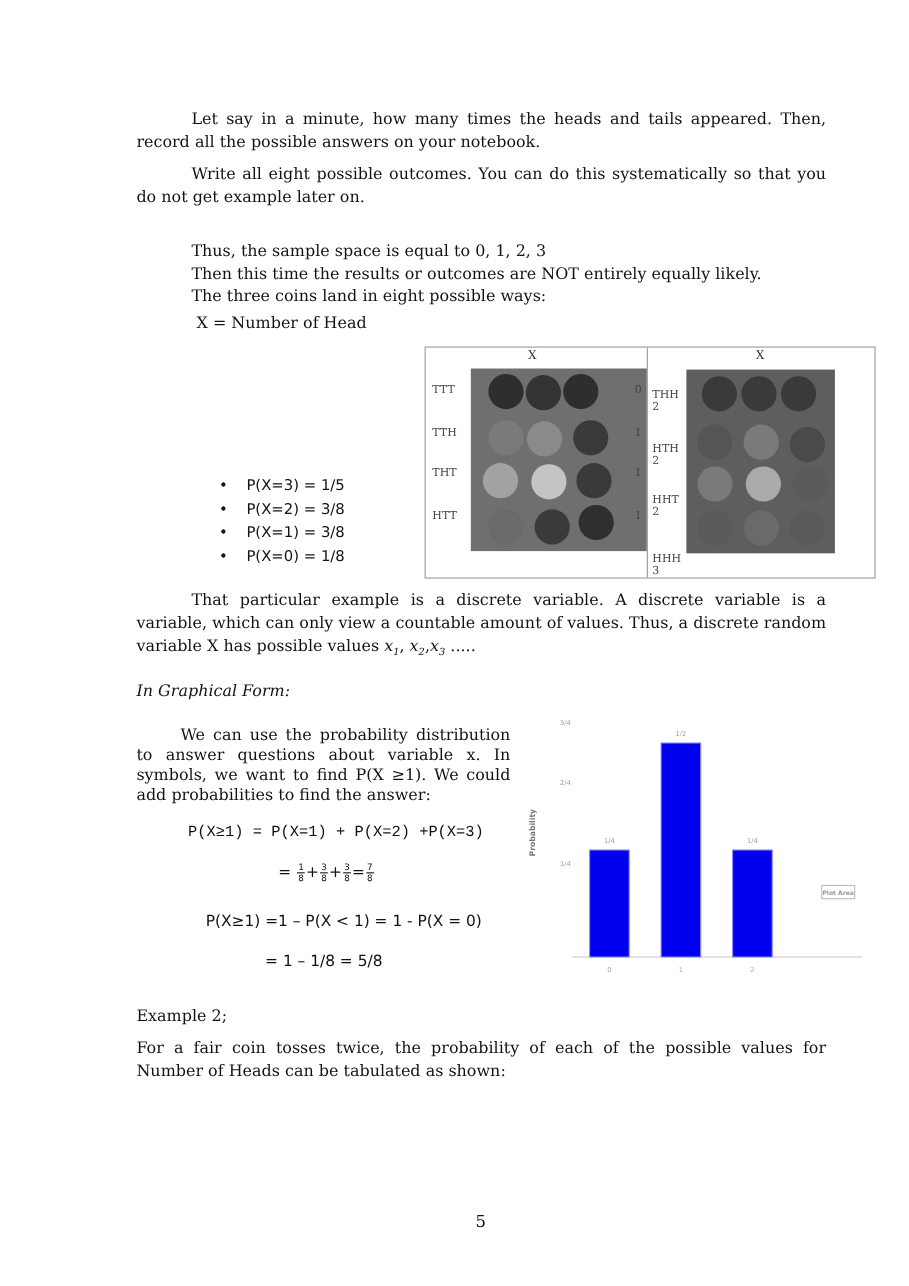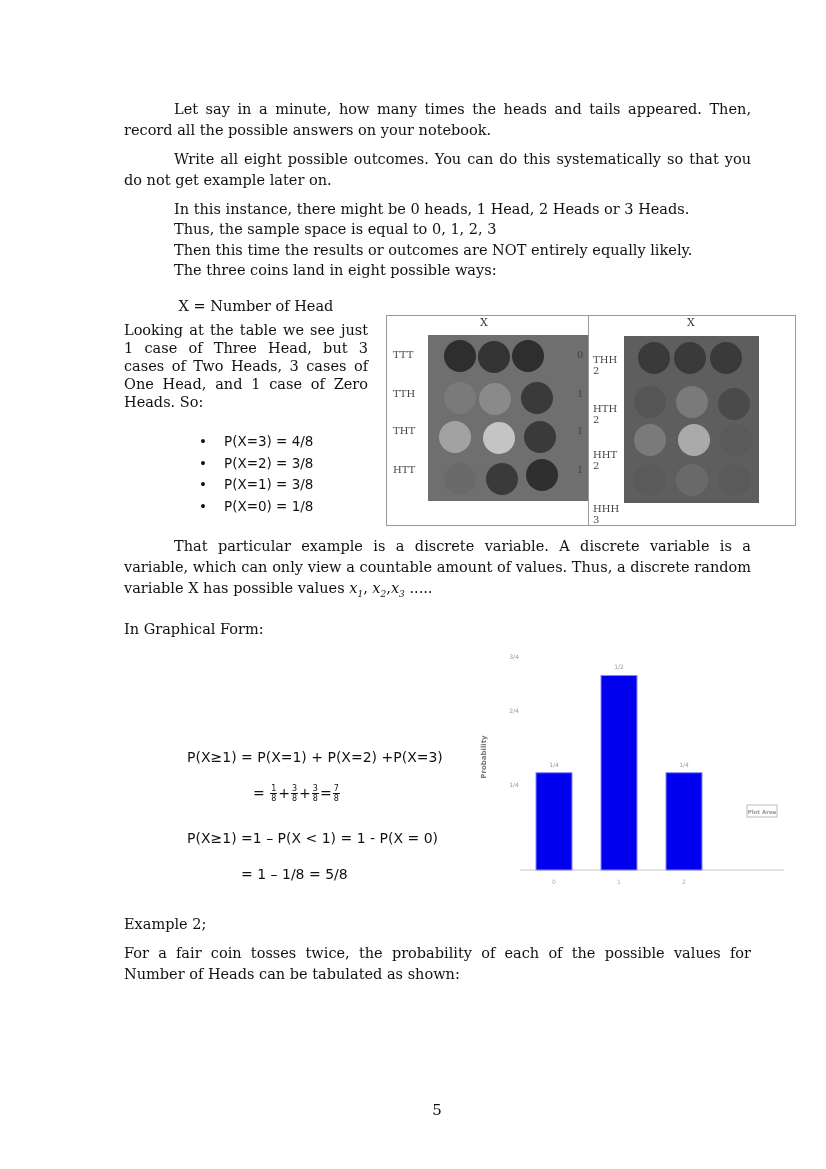--- a/index.html
+++ b/index.html
@@ -32,30 +32,28 @@
   i.var { font-style: italic; }
 </style>
 </head>
 <body>
 
 <div class="page">
 
   <div class="p indent" style="top:99px;">Let say in a minute, how many times the heads and tails appeared. Then, record all the possible answers on your notebook.</div>
   <div class="p indent" style="top:149px;">Write all eight possible outcomes. You can do this systematically so that you do not get example later on.</div>
 
-  <div class="bk" style="top:199px;">In this instance, there might be 0 heads, 1 Head, 2 Heads or 3 Heads.</div>
   <div class="bk" style="top:219px;">Thus, the sample space is equal to 0, 1, 2, 3</div>
   <div class="bk" style="top:240px;">Then this time the results or outcomes are NOT entirely equally likely.</div>
   <div class="bk" style="top:260px;">The three coins land in eight possible ways:</div>
-  <div class="bk" style="top:296px; white-space:pre;"> X = Number of Head</div>
+  <div class="bk" style="top:284px; white-space:pre;"> X = Number of Head</div>
 
-  <div class="left-col" style="top:321px;">Looking at the table we see just 1 case of Three Head, but 3 cases of Two Heads, 3 cases of One Head, and 1 case of Zero Heads. So:</div>
 
   <ul class="bullets">
-    <li><span class="dot">•</span><span>P(X=3) = 4/8</span></li>
+    <li><span class="dot">•</span><span>P(X=3) = 1/5</span></li>
     <li><span class="dot">•</span><span>P(X=2) = 3/8</span></li>
     <li><span class="dot">•</span><span>P(X=1) = 3/8</span></li>
     <li><span class="dot">•</span><span>P(X=0) = 1/8</span></li>
   </ul>
 
   <div class="figure-table">
     <div class="fig-half" style="left:0; width:201px;">
       <div class="fig-x" style="left:93px;">X</div>
       <div class="fig-photo" style="left:41px; top:19px; width:160px; height:166px;">
         <div class="coin" style="left:16px; top:5px; background:#2e2e2e;"></div>
@@ -108,24 +106,25 @@
     </div>
   </div>
 
   <div class="p indent" style="top:536px;">
     <span>That particular example is a discrete variable. A discrete variable is a variable, which can only view a countable amount of values. Thus, a discrete random variable X has possible values</span>
     <i class="var"><span>x</span><span class="sub">1</span></i>,
     <i class="var"><span>x</span><span class="sub">2</span></i>,<i class="var"><span>x</span><span class="sub">3</span></i>
     <span>.....</span>
   </div>
 
-  <div class="p" style="top:619px;">In Graphical Form:</div>
+  <div class="p" style="top:619px;font-style:italic;">In Graphical Form:</div>
 
+  <div class="left-col" style="top:660px; width:340px; text-indent:40px;">We can use the probability distribution to answer questions about variable x. In symbols, we want to find P(X ≥1). We could add probabilities to find the answer:</div>
 
-  <div class="math sans" style="left:163px; top:749px;">P(X≥1) = P(X=1) + P(X=2) +P(X=3)</div>
+  <div class="math sans" style="left:147px; top:749px;font-family:Liberation Mono, monospace;">P(X≥1) = P(X=1) + P(X=2) +P(X=3)</div>
 
   <div class="math sans" style="left:229px; top:784px;">
     <span>=</span>
     <span class="frac"><span class="num">1</span><span>8</span></span><span>+</span><span class="frac"><span class="num">3</span><span>8</span></span><span>+</span><span class="frac"><span class="num">3</span><span>8</span></span><span>=</span><span class="frac"><span class="num">7</span><span>8</span></span>
   </div>
 
   <div class="math sans" style="left:163px; top:830px;">P(X≥1) =1 – P(X &lt; 1) = 1 - P(X = 0)</div>
   <div class="math sans" style="left:217px; top:866px;">= 1 – 1/8 = 5/8</div>
 
   <svg class="chart" id="bar-chart" viewBox="0 0 320 250" xmlns="http://www.w3.org/2000/svg">

